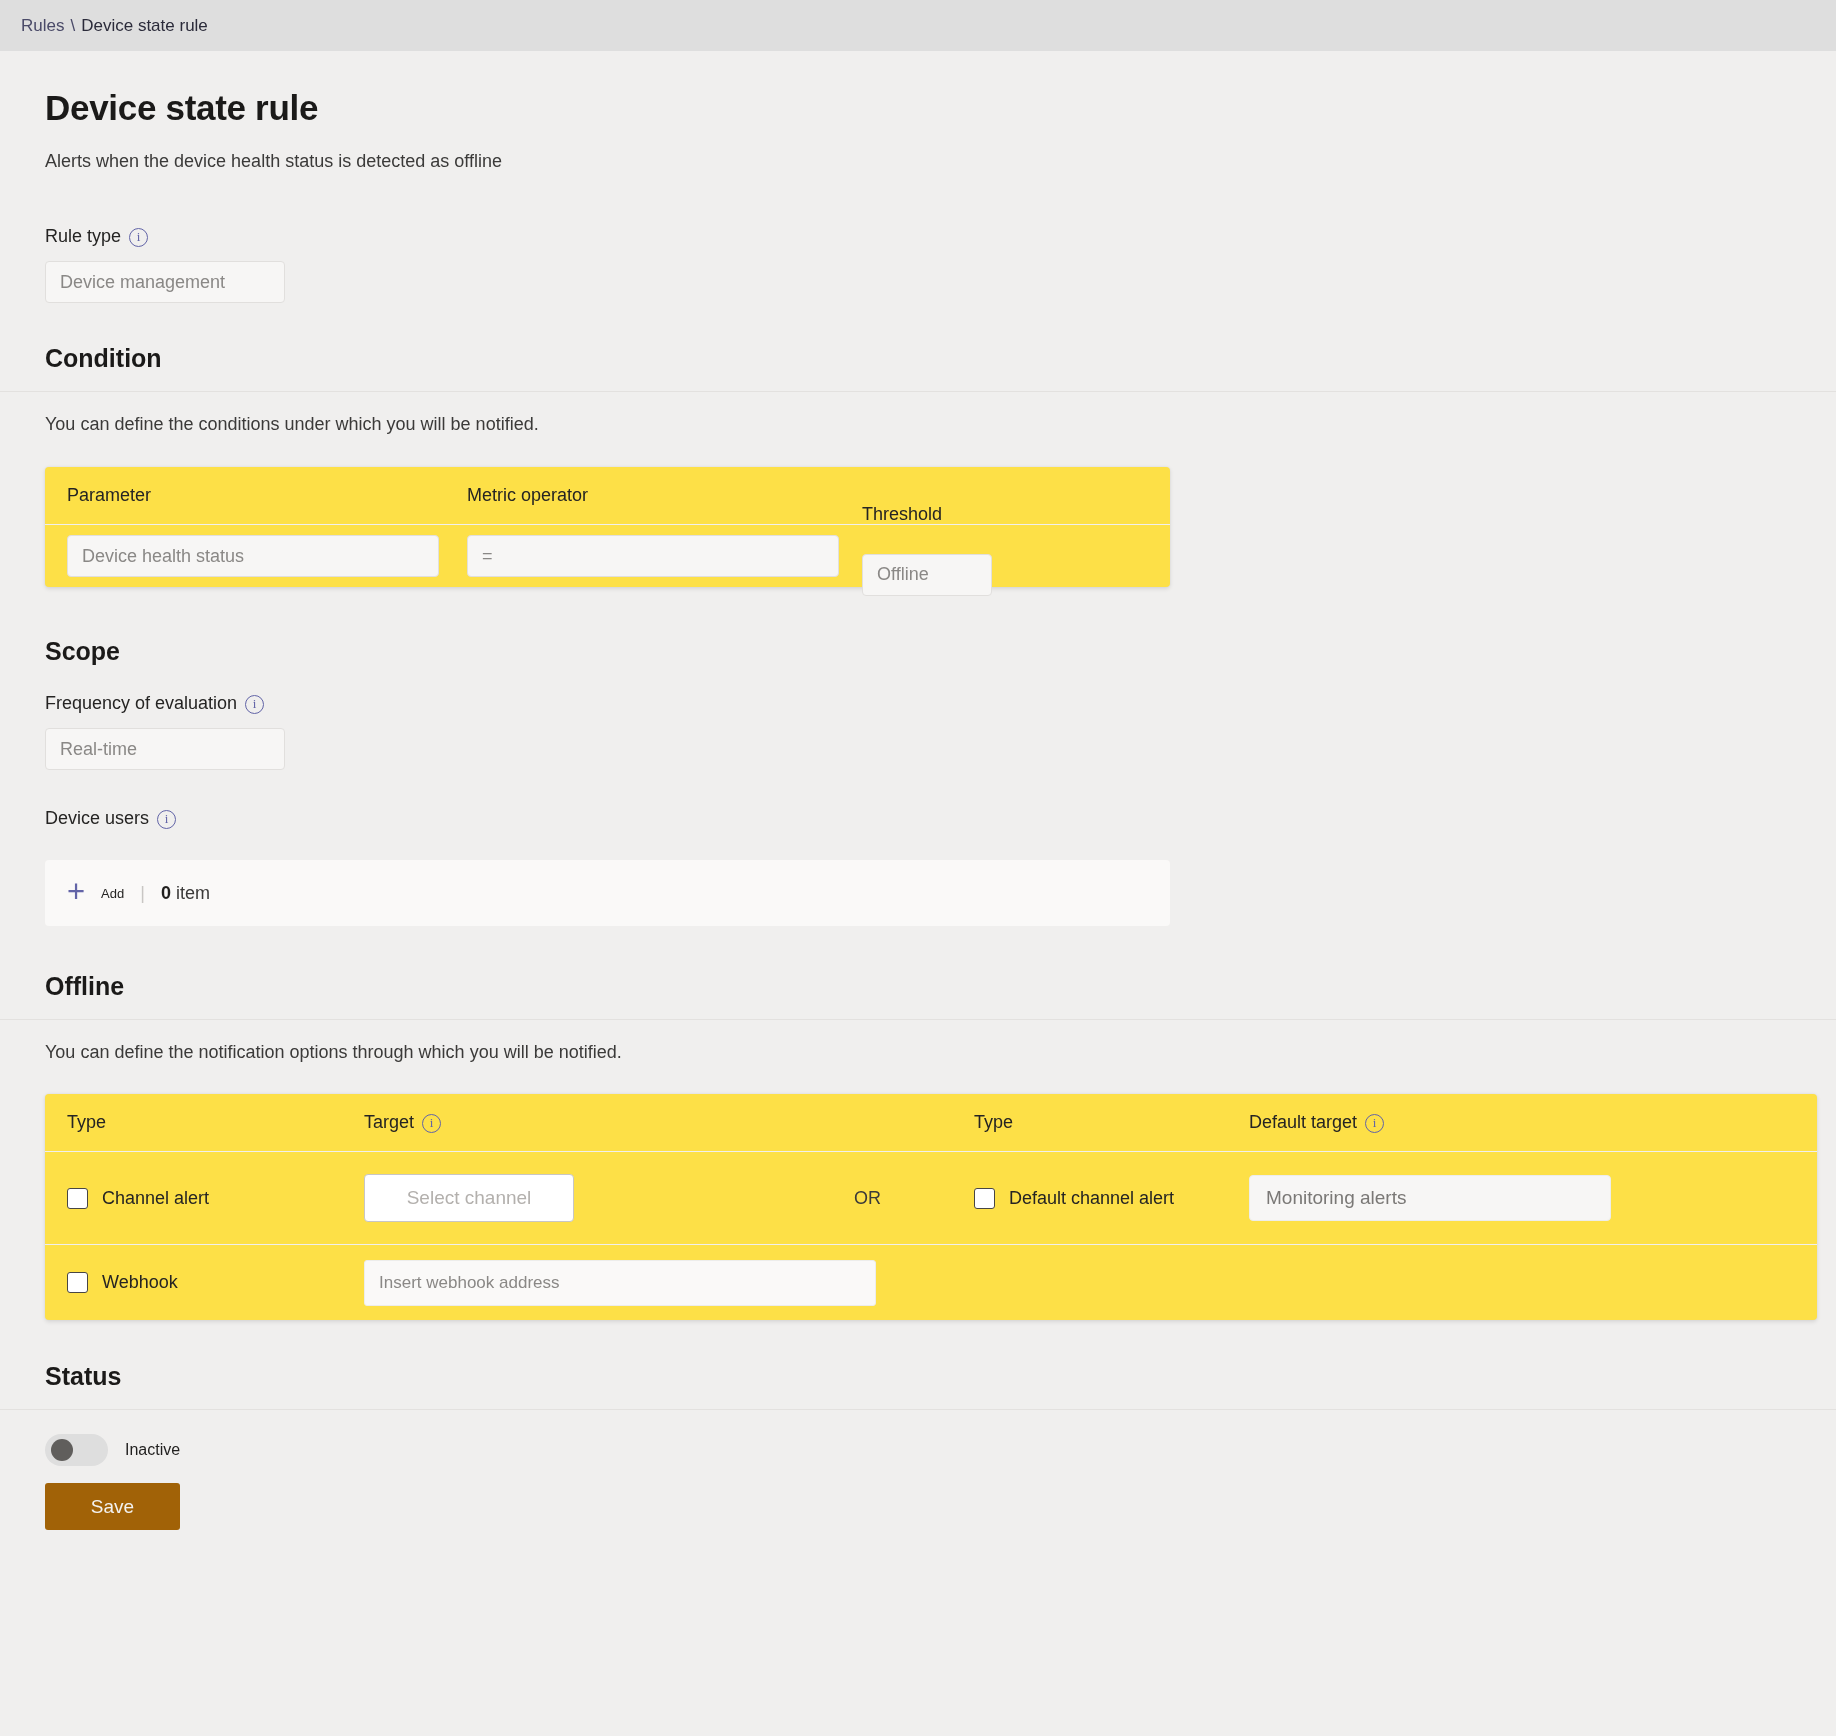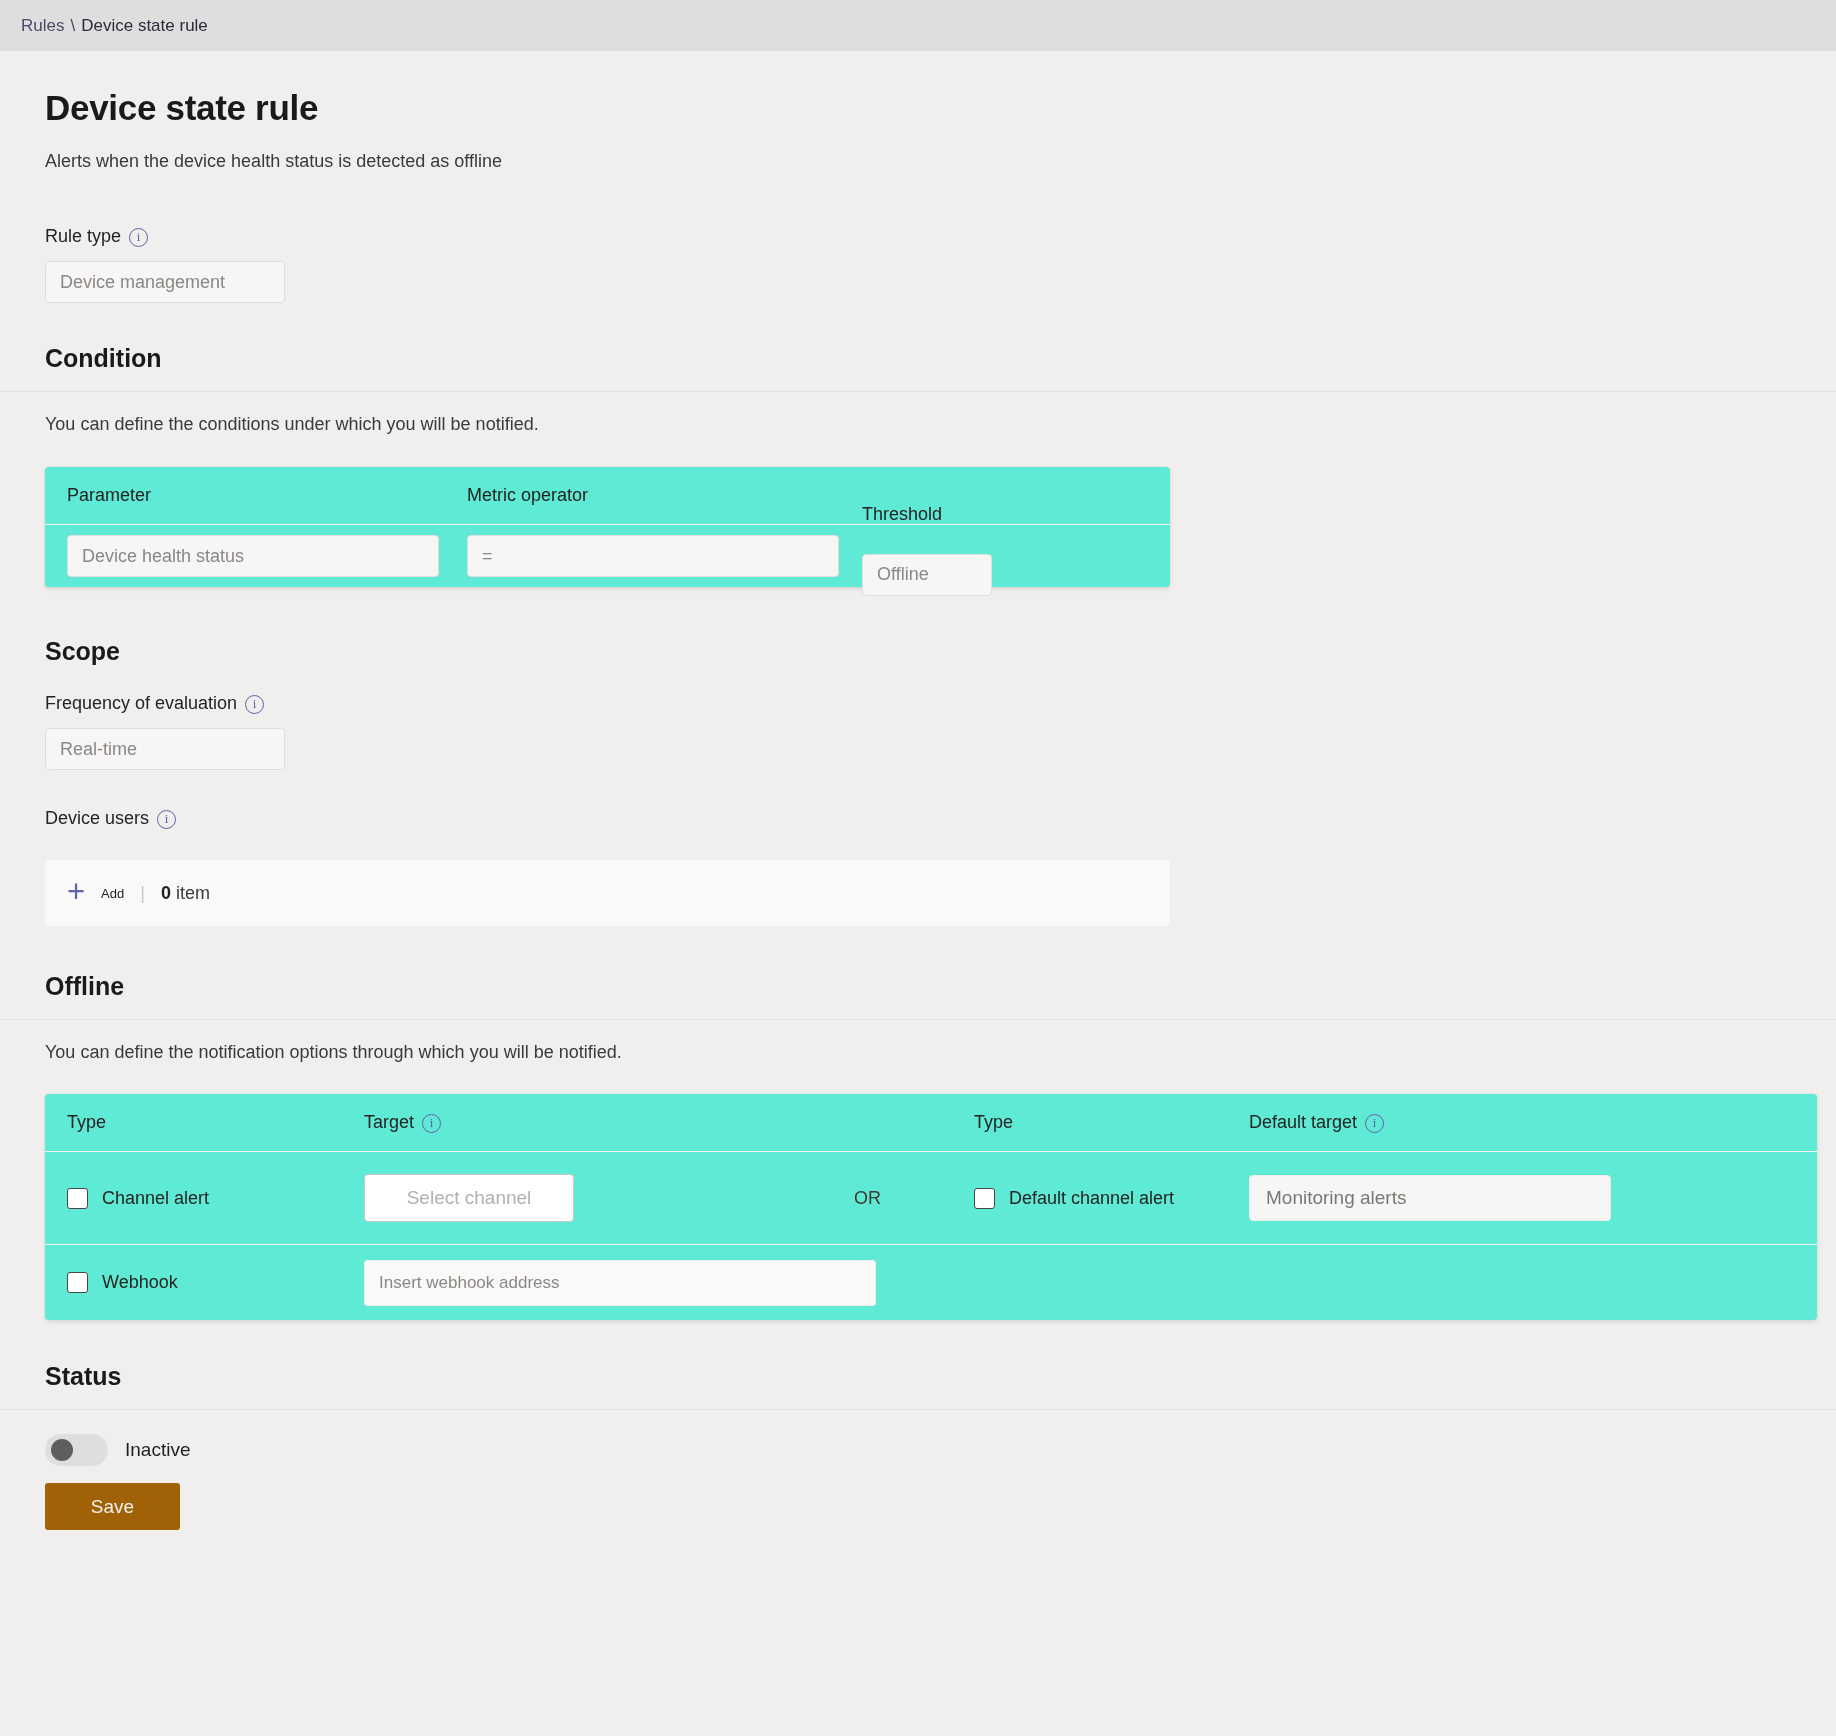--- a/index.html
+++ b/index.html
@@ -100,21 +100,21 @@
     height: 0;
   }
   .section-desc {
     font-size: 18px;
     color: #3b3a39;
     margin-left: -7px;
   }
 
   
   .card {
-    background: #5eead4;
+    background: #fde047;
     border-radius: 4px;
     box-shadow: 0 1.5px 4px rgba(0,0,0,0.10), 0 0 2px rgba(0,0,0,0.06);
   }
 
   .cond-card { width: 1125px; margin-left: -7px; }
   .cond-head {
     display: flex;
     height: 58px;
     align-items: center;
     border-bottom: 1px solid #f0efee;
@@ -242,21 +242,21 @@
     flex: none;
     cursor: pointer;
   }
   .toggle .knob {
     position: absolute;
     top: 5px; left: 6px;
     width: 22px; height: 22px;
     border-radius: 50%;
     background: #605e5c;
   }
-  .toggle-label { font-size: 19px; color: #201f1e; }
+  .toggle-label { font-size: 16px; color: #201f1e; }
 
   .save-btn {
     width: 135px; height: 47px;
     background: #a16207;
     border: none;
     border-radius: 3px;
     color: #f3f2f1;
     font-size: 19px;
     font-family: "Liberation Sans", sans-serif;
     cursor: default;

